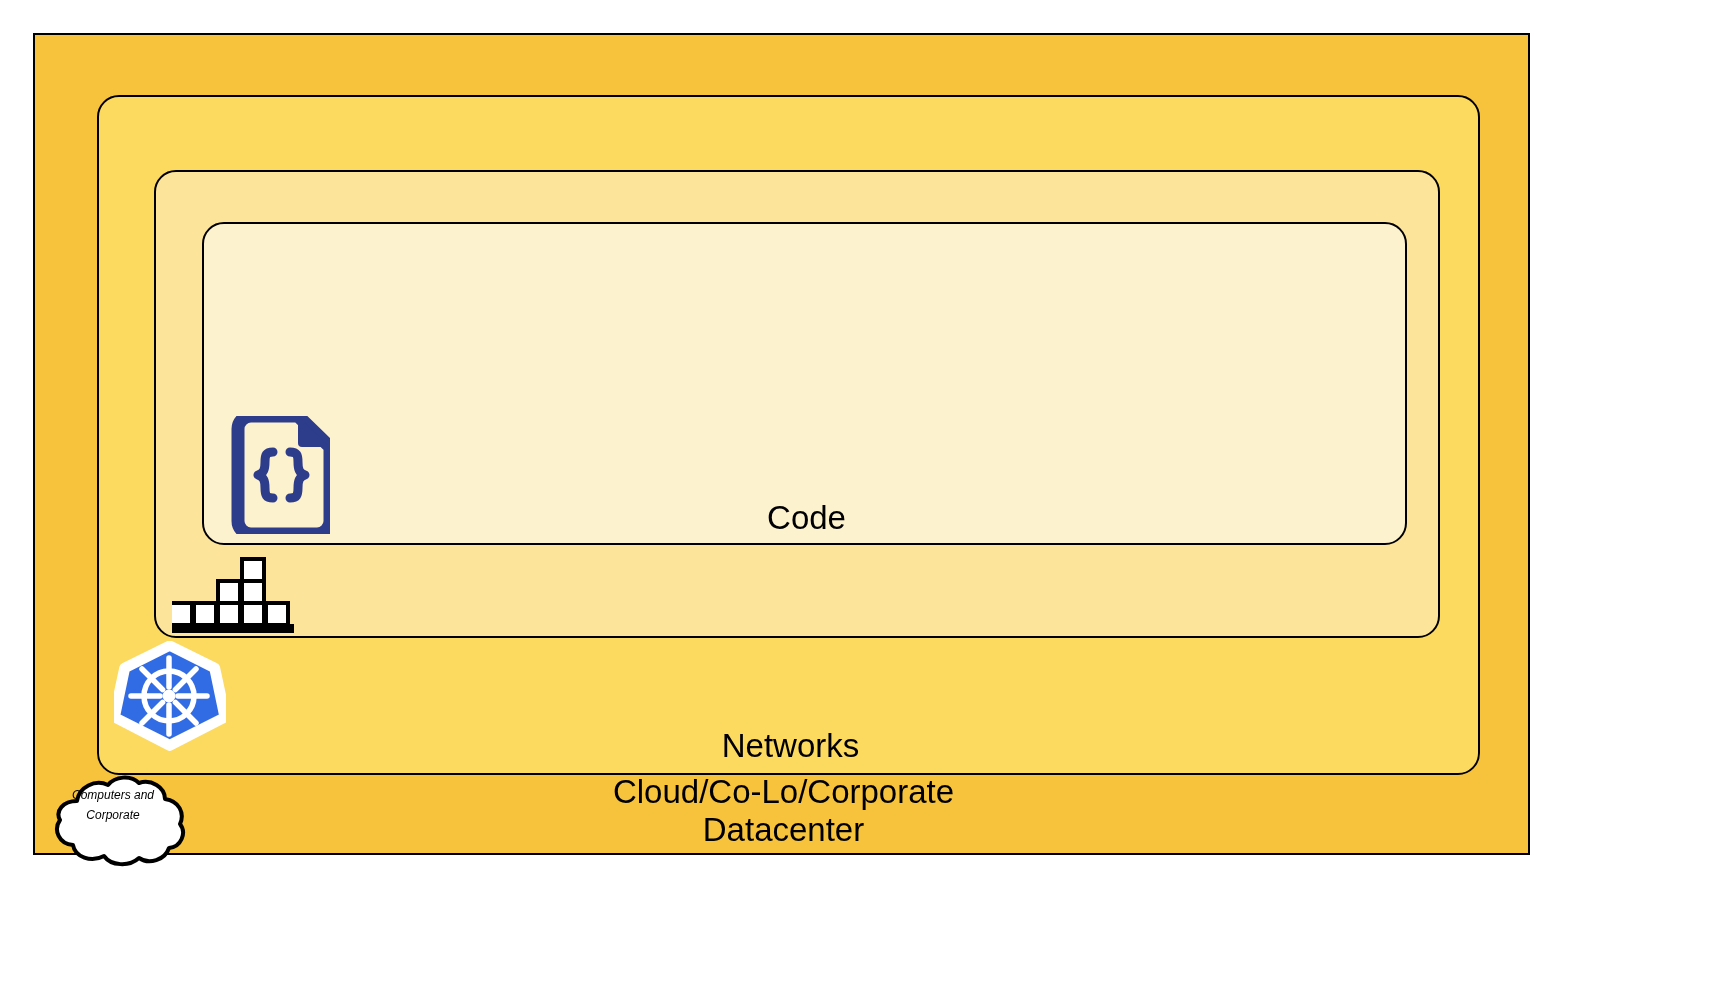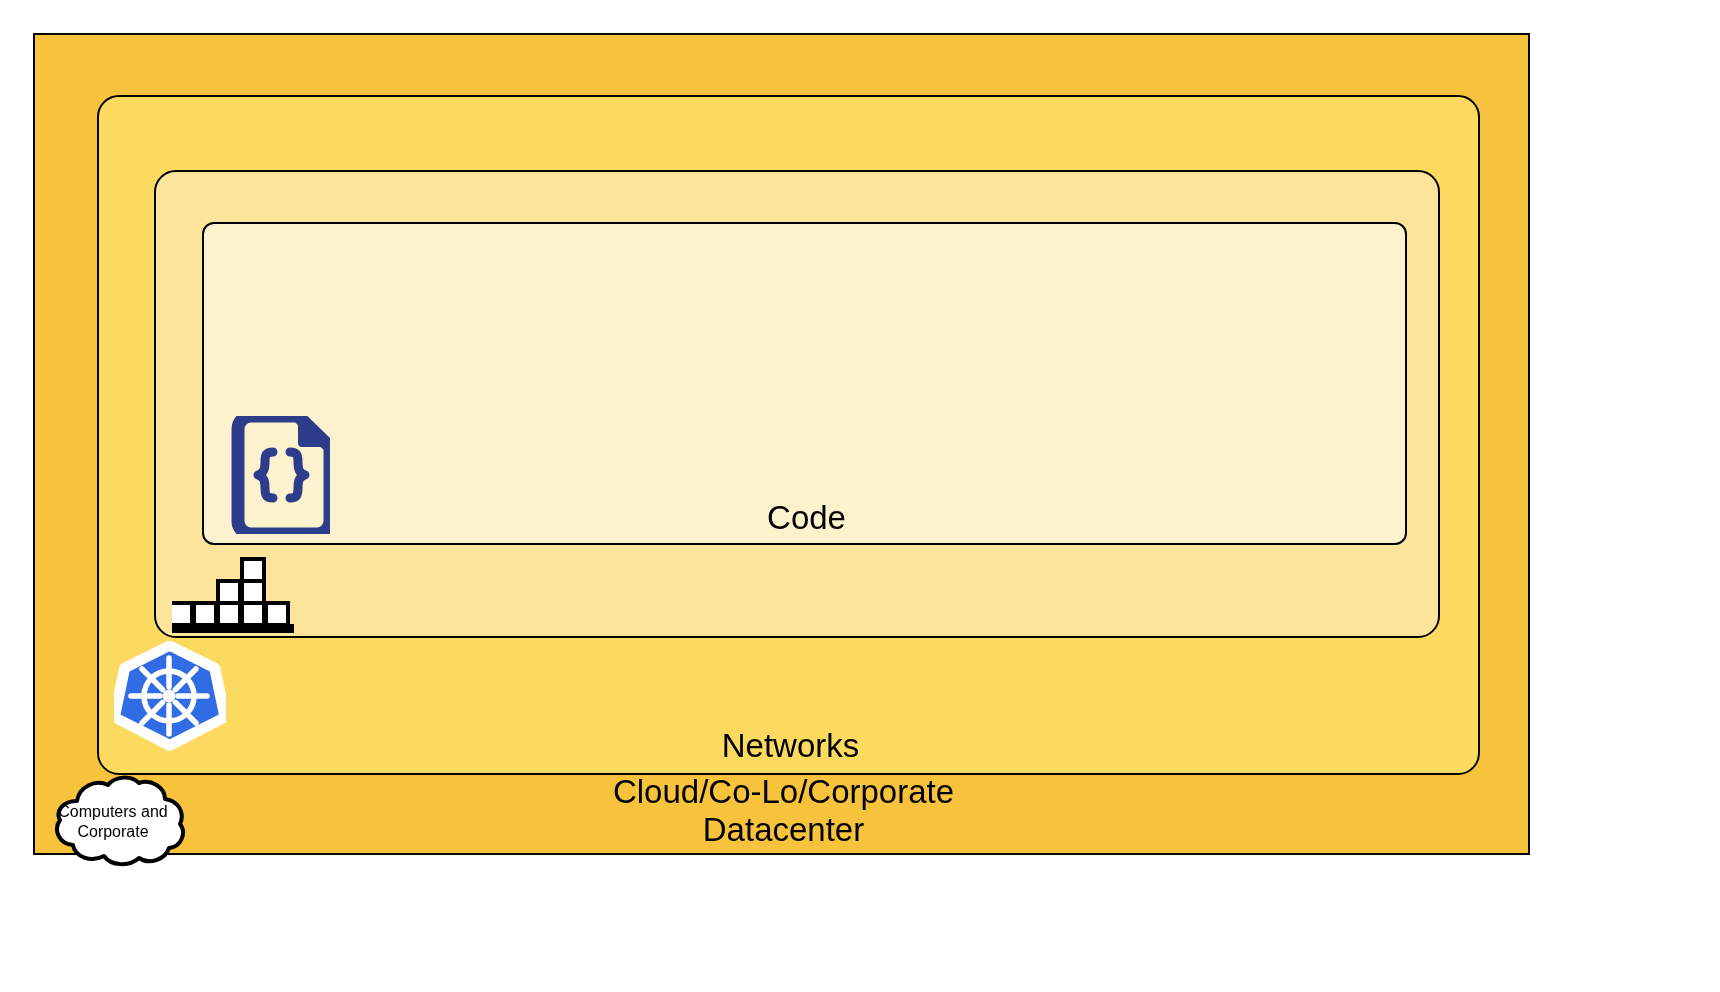--- a/index.html
+++ b/index.html
@@ -50,21 +50,21 @@
     height: 468px;
     background: #FCE49A;
     border-radius: 22px;
   }
   #layer-code {
     left: 200px;
     top: 220px;
     width: 1205px;
     height: 323px;
     background: #FDF2CE;
-    border-radius: 12px;
+    border-radius: 22px;
   }
 
   
   .layer-label {
     position: absolute;
     color: #000000;
     font-size: 33px;
     line-height: 38px;
     font-weight: 400;
     text-align: center;
@@ -126,27 +126,28 @@
   #cloud-computers-networks {
     position: absolute;
     left: 33px;
     top: 775px;
     width: 160px;
     height: 92px;
   }
   #cloud-text {
     position: absolute;
     left: 33px;
-    top: 802px;
+    top: 785px;
     width: 160px;
     text-align: center;
-    font-size: 16px;
+    font-size: 12px;
     line-height: 20px;
     color: #000000;
     pointer-events: none;
+    font-style: italic;
   }
 </style>
 </head>
 <body>
 
 <div id="canvas">
 
   <div class="layer" id="layer-datacenter">
 
     <div class="layer-label" id="label-datacenter">

